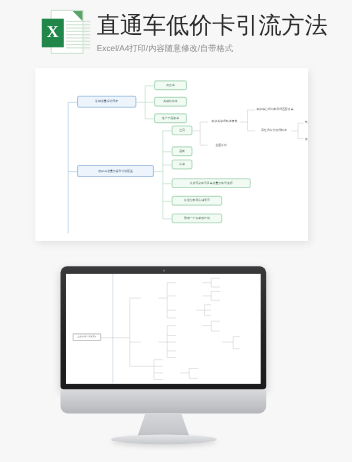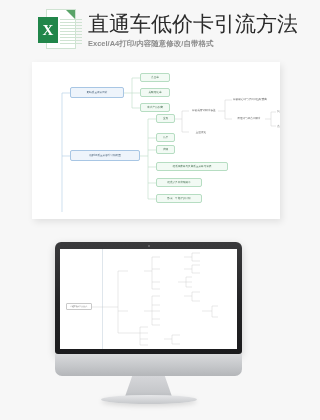--- a/index.html
+++ b/index.html
@@ -38,21 +38,21 @@
     font-size: 15px; font-weight: bold; line-height: 26px; text-align: center;
     font-family: "Liberation Serif", serif;
   }
   .titles { margin-left: 10px; }
   .main-title {
     font-size: 21px; color: #2b2b2b; letter-spacing: 0px;
     line-height: 24px; white-space: nowrap;
   }
   .sub-title {
     font-size: 7.5px; color: #8d8d8d; margin-top: 3px;
-    line-height: 10px; white-space: nowrap; font-weight: bold;
+    line-height: 10px; white-space: nowrap;
   }
 
   
   .card {
     position: absolute; left: 32px; top: 62px; width: 248px; height: 157px;
     background: #ffffff; box-shadow: 2px 3px 7px rgba(0,0,0,0.09);
   }
   .mm { position: absolute; inset: 0; }
   .mm svg { position: absolute; left: 0; top: 0; }
   .node {

